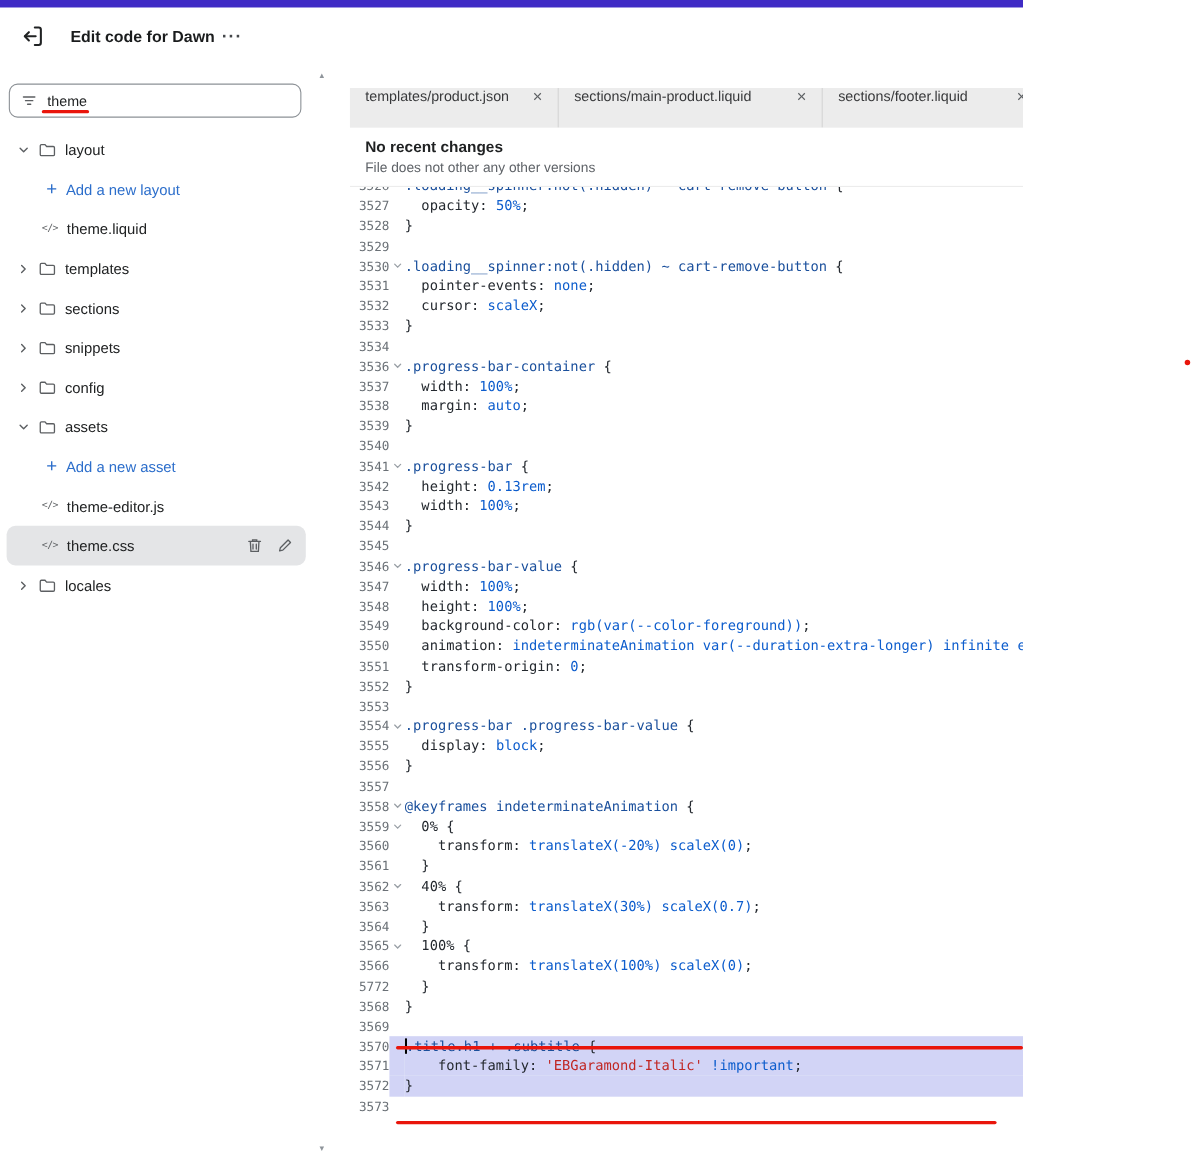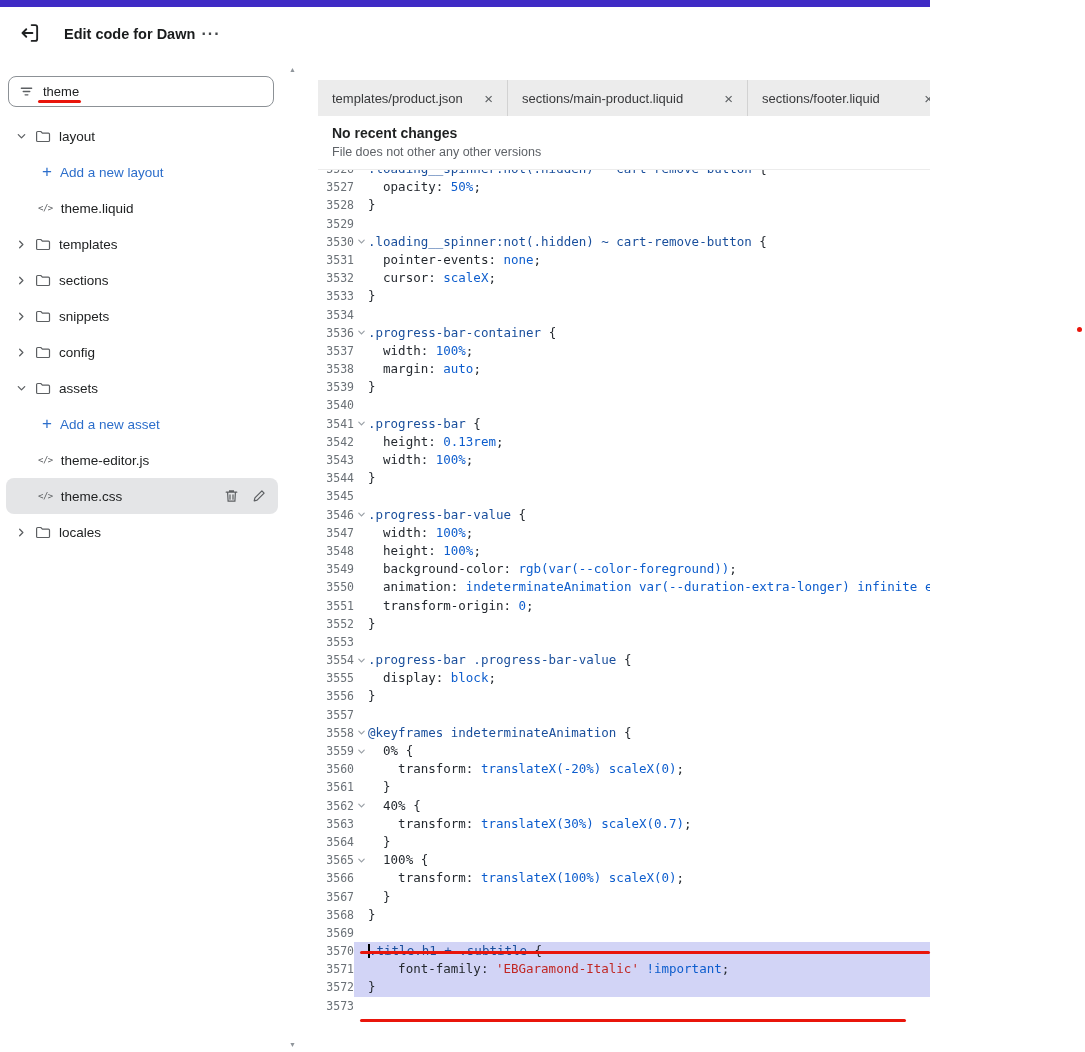--- a/index.html
+++ b/index.html
@@ -33,21 +33,21 @@
   .ticon{display:flex;align-items:center}
   .actions{margin-left:auto;display:flex;gap:13px;padding-right:12px}
   .action{display:flex;align-items:center;cursor:pointer}
 
   .side-scrollbar{position:absolute;left:285px;top:62px;width:15px;height:990px;display:flex;flex-direction:column;
     justify-content:space-between;align-items:center;padding:4px 0}
   .scroll-arrow{font-size:7px;color:#8f959b;cursor:pointer}
 
   .main{position:absolute;left:318px;top:80px;width:612px;height:972px;overflow:hidden;background:#fff}
   .tabbar{height:36px;background:#e3e3e3;display:flex;overflow:hidden}
-  .tab{flex:none;height:36px;background:#ececec;border-right:1px solid #d2d2d2;display:flex;align-items:center;
+  .tab{flex:none;height:36px;background:#ececec;border-right:1px solid #d2d2d2;display:flex;
     justify-content:space-between;padding:0 14px;font-size:13px;color:#38393b;cursor:pointer}
   .tab:nth-child(1){width:190px}
   .tab:nth-child(2){width:240px}
   .tab:nth-child(3){width:200px}
   .tab-close{color:#5c5f62;font-size:15px;margin-left:10px}
 
   .notice{height:54px;background:#fff;padding:9px 14px;border-bottom:1px solid #ececec}
   .notice-title{font-size:14px;font-weight:700;color:#1f2122}
   .notice-sub{font-size:12.5px;color:#5f6368;margin-top:4px}
 
@@ -594,21 +594,21 @@
         <div class="code-row">
           <span class="gutter-num">3566</span>
           <span class="fold"></span>
           <span class="code-text">
             <span class="tok-p">    transform: </span>
             <span class="tok-v">translateX(100%) scaleX(0)</span>
             <span class="tok-p">;</span>
           </span>
         </div>
         <div class="code-row">
-          <span class="gutter-num">3567</span>
+          <span class="gutter-num">5772</span>
           <span class="fold"></span>
           <span class="code-text">
             <span class="tok-p">  }</span>
           </span>
         </div>
         <div class="code-row">
           <span class="gutter-num">3568</span>
           <span class="fold"></span>
           <span class="code-text">
             <span class="tok-p">}</span>

